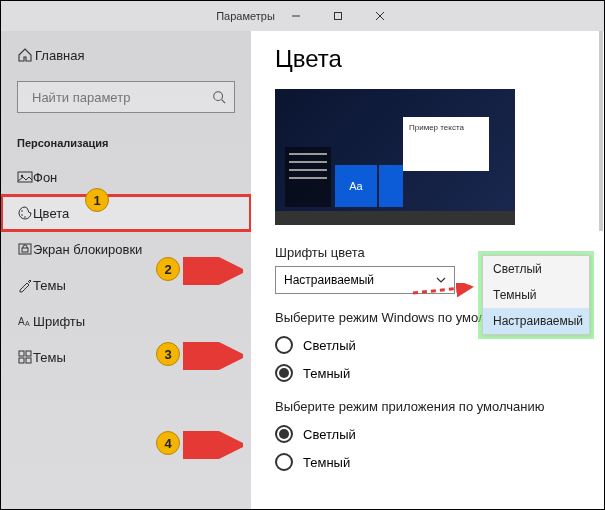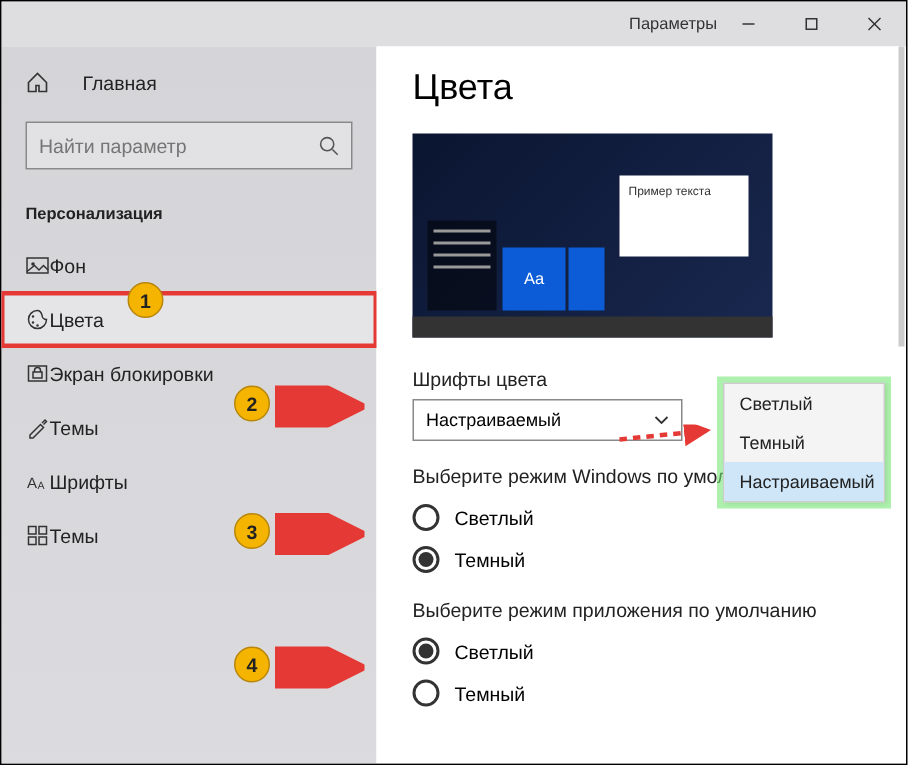--- a/index.html
+++ b/index.html
@@ -1,39 +1,39 @@
 <!DOCTYPE html>
 <html><head>
 <meta charset="utf-8">
 <style>
 * { box-sizing: border-box; margin: 0; padding: 0; font-family: 'Segoe UI', sans-serif; }
 body { width: 605px; height: 510px; background: #fff; position: relative; overflow: hidden; border: 1px solid #000; }
-.titlebar { height: 30px; display: flex; align-items: center; justify-content: flex-end; padding: 0 0 0 12px; background: rgba(200,200,205,0.6); }
+.titlebar { height: 30px; display: flex; align-items: center; justify-content: center; padding: 0 0 0 12px; background: rgba(200,200,205,0.6); }
 .titlebar-text { font-size: 11px; color: #333; }
 .window-controls { display: flex; }
 .wc-btn { width: 42px; height: 30px; display: flex; align-items: center; justify-content: center; font-size: 12px; color: #333; }
 .sidebar { position: absolute; left: 0; top: 30px; width: 250px; height: 480px; background: linear-gradient(rgba(190,190,195,0.65), rgba(200,200,205,0.65)); padding-top: 8px; }
-.home-row { display: flex; align-items: center; padding: 8px 16px; gap: 22px; font-size: 13px; color: #222; }
+.home-row { display: flex; align-items: center; padding: 8px 16px; gap: 2px; font-size: 13px; color: #222; }
 .home-row svg { width: 16px; height: 16px; }
-.search-box { margin: 10px 16px; border: 1px solid #888; background: rgba(255,255,255,0.3); height: 32px; display: flex; align-items: center; padding: 4px 8px; justify-content: space-between; }
+.search-box { margin: 10px 16px; border: 1px solid #888; background: rgba(255,255,255,0.3); height: 32px; display: flex; align-items: center; padding: 4px 8px; justify-content: flex-end; }
 .search-box input { border: none; background: transparent; font-size: 13px; color: #555; outline: none; width: 180px; }
 .section-heading { font-size: 11px; font-weight: 600; padding: 14px 16px 10px; color: #222; }
 .nav-item { display: flex; align-items: center; padding: 10px 16px; gap: 0; font-size: 13px; color: #222; position: relative; }
 .nav-item svg { width: 16px; height: 16px; flex-shrink: 0; }
 .nav-item.selected { background: rgba(255,255,255,0.35); }
 .nav-item.highlighted { outline: 3px solid #e53935; outline-offset: -2px; }
 .content { position: absolute; left: 250px; top: 30px; right: 0; bottom: 0; background: #fff; padding: 14px 24px; overflow: hidden; }
 .page-title { font-size: 24px; font-weight: 400; margin-bottom: 16px; }
 .preview { width: 240px; height: 136px; background: linear-gradient(135deg,#0a1530,#1a2850); position: relative; margin-bottom: 20px; }
 .preview-taskbar { position: absolute; bottom: 0; left: 0; right: 0; height: 14px; background: #333; }
 .preview-tile { position: absolute; left: 60px; bottom: 18px; width: 42px; height: 42px; background: #0b5cd6; display: flex; align-items: center; justify-content: center; color: #fff; font-size: 11px; text-align: right; }
 .preview-tile2 { position: absolute; left: 104px; bottom: 18px; width: 24px; height: 42px; background: #0b5cd6; }
 .preview-panel { position: absolute; left: 10px; bottom: 18px; width: 46px; height: 60px; background: rgba(0,0,0,0.5); }
 .preview-panel .line { height: 2px; background: #999; margin: 6px 4px; }
-.preview-window { position: absolute; right: 16px; top: 28px; width: 86px; height: 54px; background: #fff; padding: 6px; font-size: 8px; color: #333; }
+.preview-window { position: absolute; right: 26px; top: 28px; width: 86px; height: 54px; background: #fff; padding: 6px; font-size: 8px; color: #333; }
 .label { font-size: 13px; color: #222; margin-bottom: 6px; margin-top: 6px; }
 .dropdown { width: 180px; height: 28px; border: 1px solid #888; display: flex; align-items: center; justify-content: space-between; padding: 0 8px; font-size: 12px; margin-bottom: 16px; }
 .radio-row { display: flex; align-items: center; gap: 10px; padding: 5px 0; font-size: 13px; }
 .radio { width: 18px; height: 18px; border: 2px solid #333; border-radius: 50%; display: flex; align-items: center; justify-content: center; }
 .radio.checked::after { content: ''; width: 10px; height: 10px; background: #333; border-radius: 50%; }
 .group-title { font-size: 13px; color: #222; margin-top: 12px; margin-bottom: 6px; }
 .badge { position: absolute; width: 24px; height: 24px; background: #f5b400; border: 1.5px solid #b8860b; border-radius: 50%; display: flex; align-items: center; justify-content: center; font-weight: 700; font-size: 13px; color: #222; z-index: 30; }
 .arrow { position: absolute; z-index: 29; }
 .droplist { position: absolute; right: 14px; top: 254px; width: 108px; background: #f4f4f4; border: 1px solid #ccc; outline: 4px solid rgba(120, 230, 120, 0.6); box-shadow: 1px 1px 3px rgba(0,0,0,0.2); z-index: 25; }
 .droplist-item { padding: 6px 10px; font-size: 12px; color: #222; }

